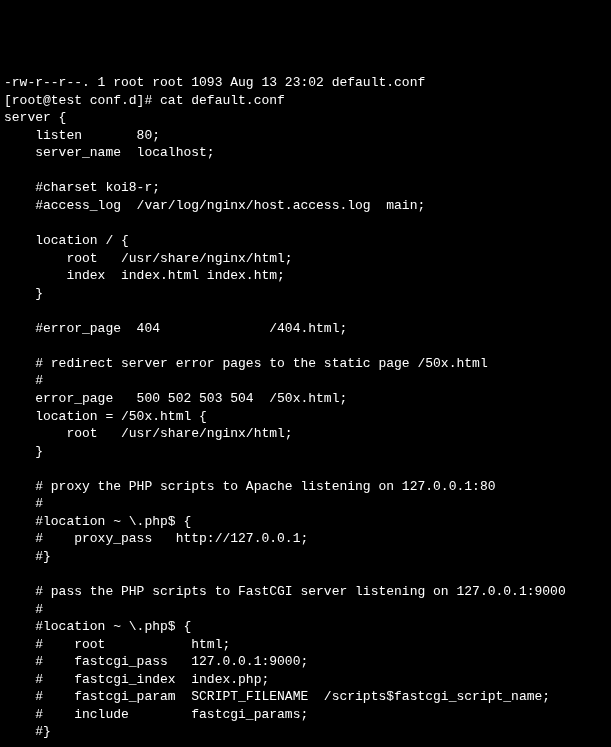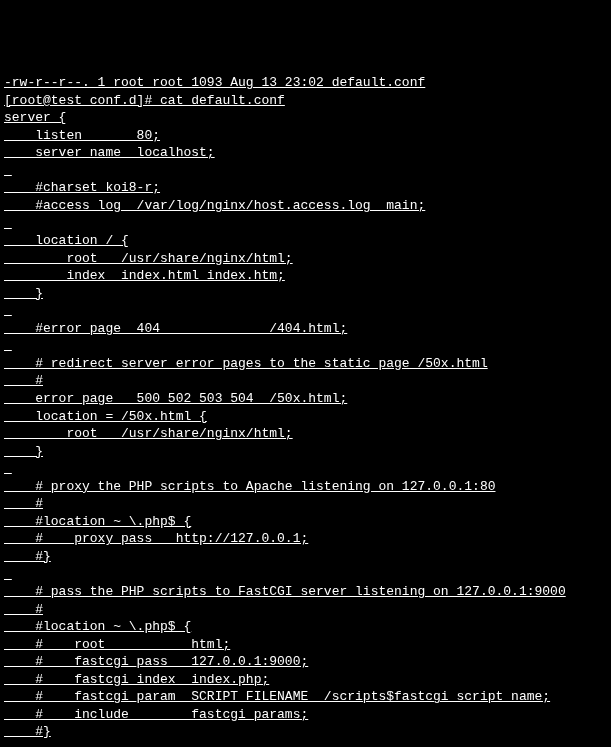--- a/index.html
+++ b/index.html
@@ -14,21 +14,20 @@
       font-size: 13px;
       line-height: 1.35;
       padding: 4px;
       width: 611px;
       height: 747px;
       overflow: hidden;
       white-space: pre;
     }
     .terminal-line {
       display: block;
-      text-decoration: underline;
     }
   </style>
 </head>
 <body>
 
 
 
 <div id="terminal-container"><span class="terminal-line">-rw-r--r--. 1 root root 1093 Aug 13 23:02 default.conf</span><span class="terminal-line">[root@test conf.d]# cat default.conf</span><span class="terminal-line">server {</span><span class="terminal-line">    listen       80;</span><span class="terminal-line">    server_name  localhost;</span><span class="terminal-line"> </span><span class="terminal-line">    #charset koi8-r;</span><span class="terminal-line">    #access_log  /var/log/nginx/host.access.log  main;</span><span class="terminal-line"> </span><span class="terminal-line">    location / {</span><span class="terminal-line">        root   /usr/share/nginx/html;</span><span class="terminal-line">        index  index.html index.htm;</span><span class="terminal-line">    }</span><span class="terminal-line"> </span><span class="terminal-line">    #error_page  404              /404.html;</span><span class="terminal-line"> </span><span class="terminal-line">    # redirect server error pages to the static page /50x.html</span><span class="terminal-line">    #</span><span class="terminal-line">    error_page   500 502 503 504  /50x.html;</span><span class="terminal-line">    location = /50x.html {</span><span class="terminal-line">        root   /usr/share/nginx/html;</span><span class="terminal-line">    }</span><span class="terminal-line"> </span><span class="terminal-line">    # proxy the PHP scripts to Apache listening on 127.0.0.1:80</span><span class="terminal-line">    #</span><span class="terminal-line">    #location ~ \.php$ {</span><span class="terminal-line">    #    proxy_pass   http://127.0.0.1;</span><span class="terminal-line">    #}</span><span class="terminal-line"> </span><span class="terminal-line">    # pass the PHP scripts to FastCGI server listening on 127.0.0.1:9000</span><span class="terminal-line">    #</span><span class="terminal-line">    #location ~ \.php$ {</span><span class="terminal-line">    #    root           html;</span><span class="terminal-line">    #    fastcgi_pass   127.0.0.1:9000;</span><span class="terminal-line">    #    fastcgi_index  index.php;</span><span class="terminal-line">    #    fastcgi_param  SCRIPT_FILENAME  /scripts$fastcgi_script_name;</span><span class="terminal-line">    #    include        fastcgi_params;</span><span class="terminal-line">    #}</span><span class="terminal-line"> </span></div>
 
 

